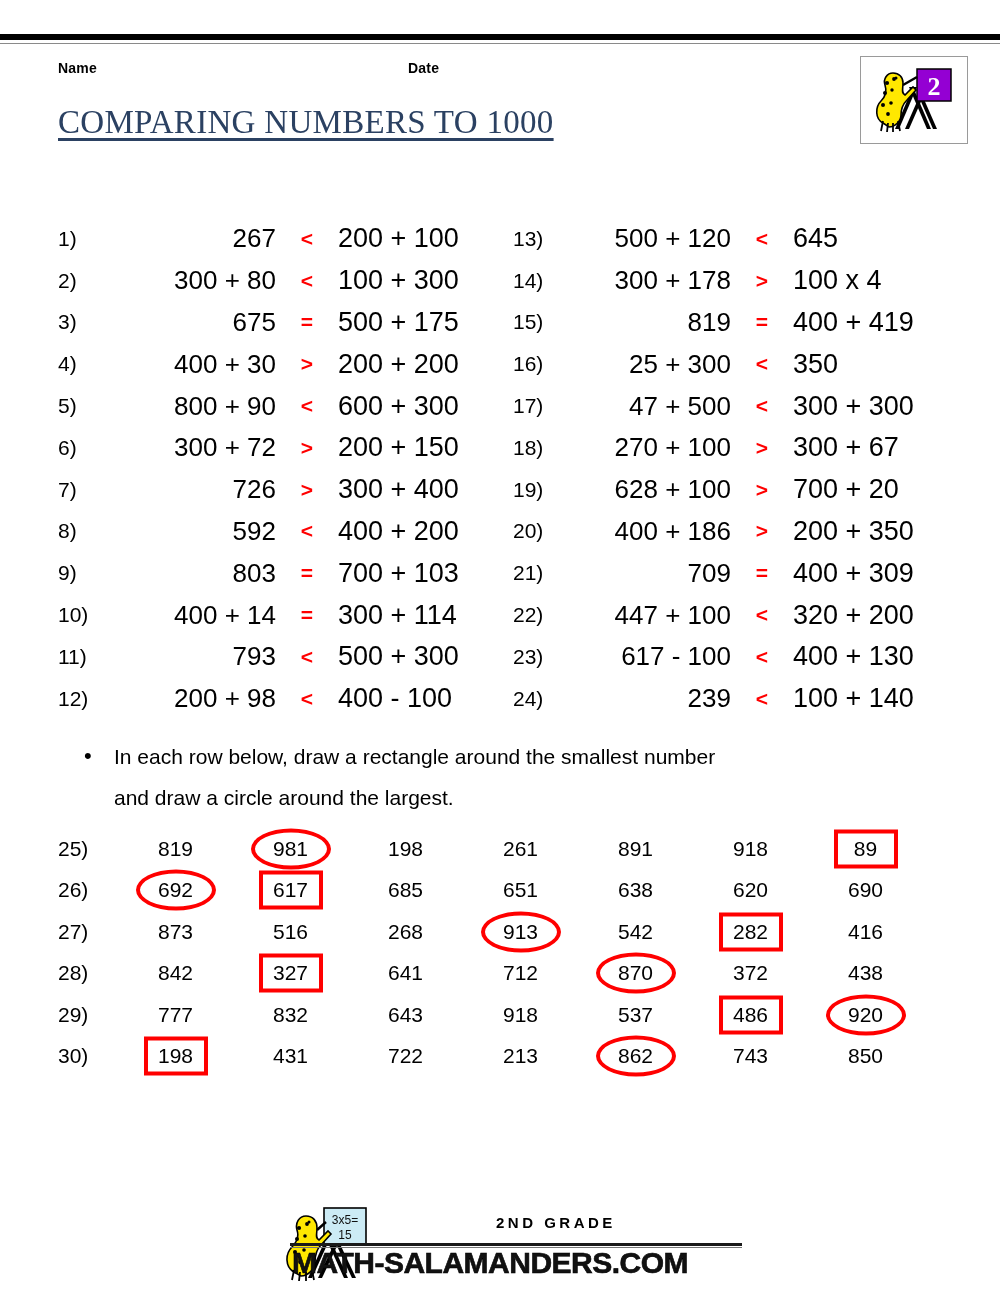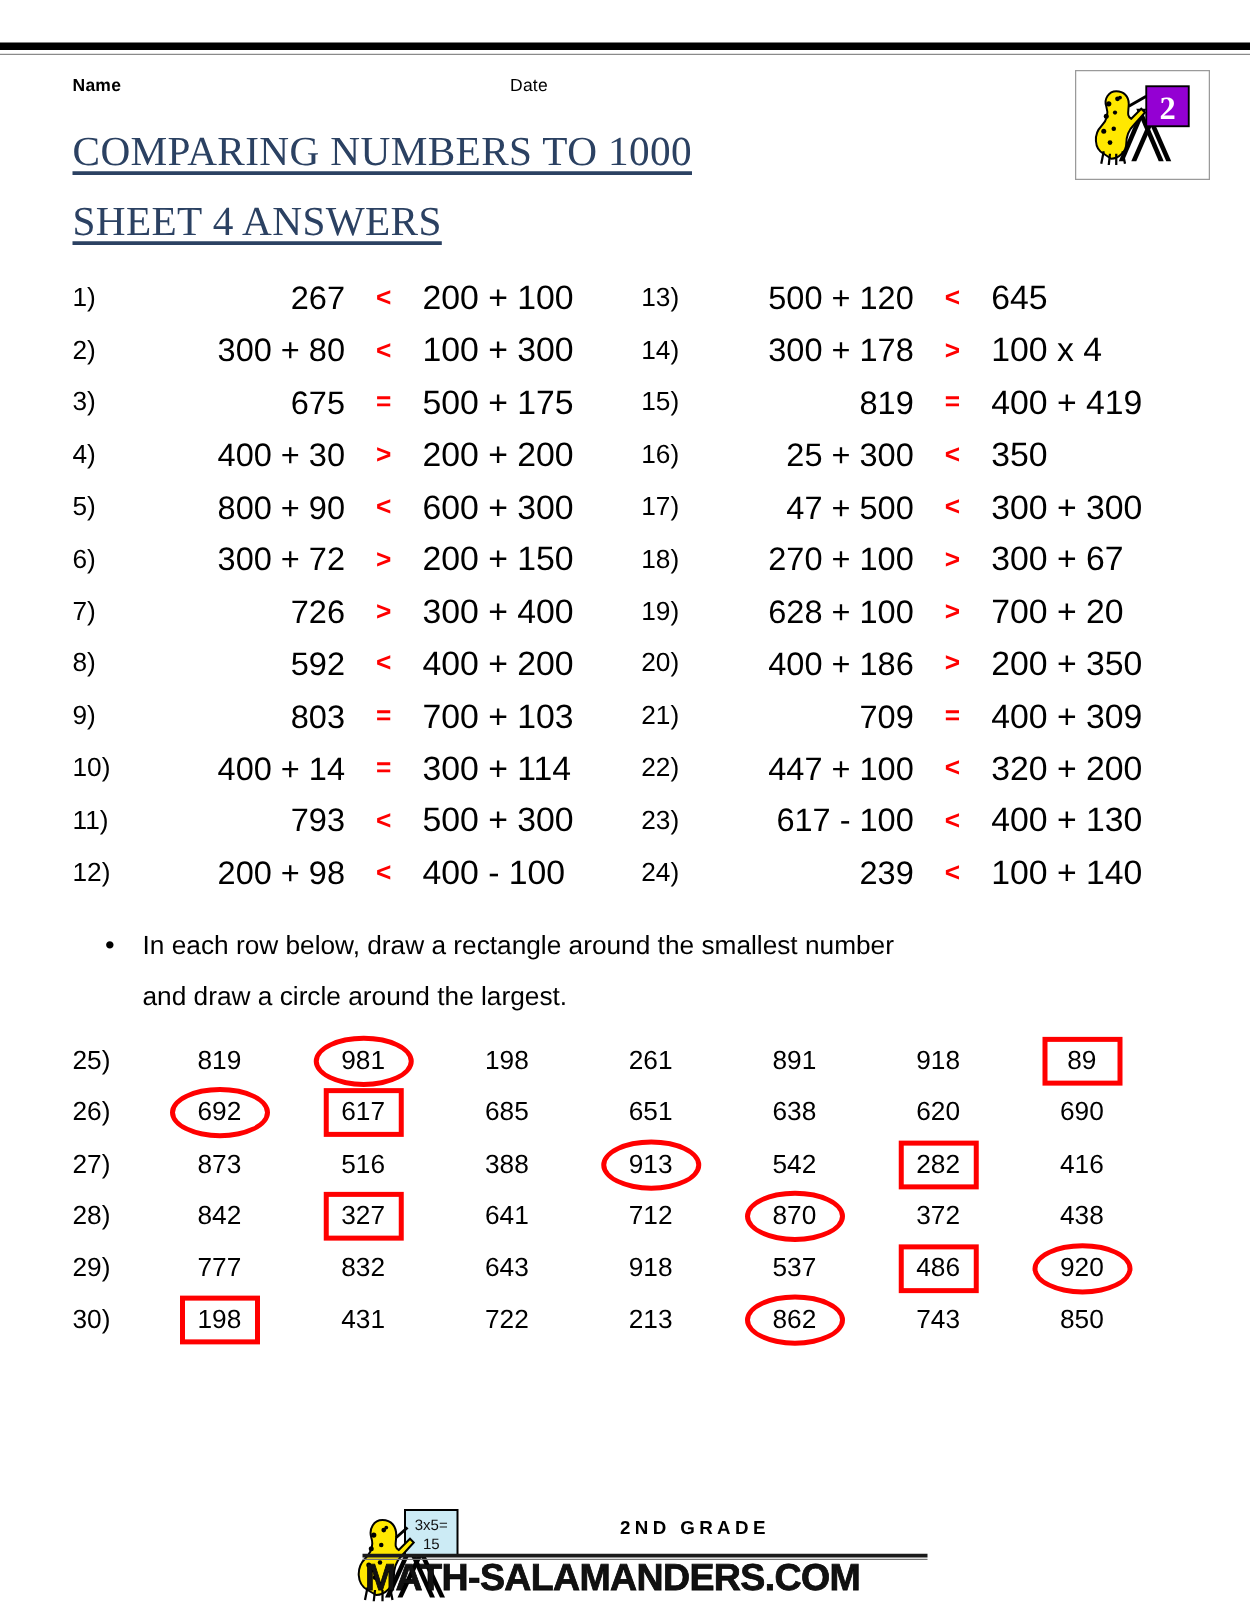--- a/index.html
+++ b/index.html
@@ -12,21 +12,21 @@
     overflow:hidden;
   }
   .page{position:relative;width:1000px;height:1048px;}
 
   
   .top-rule{position:absolute;left:0;top:34px;width:1000px;height:6px;background:#000;}
   .top-rule-thin{position:absolute;left:0;top:43px;width:1000px;height:1px;background:#8a8a8a;}
 
   
   .hdr-name{position:absolute;left:58px;top:60px;font-size:14px;font-weight:bold;letter-spacing:.2px;}
-  .hdr-date{position:absolute;left:408px;top:60px;font-size:14px;font-weight:normal;letter-spacing:.2px;}
+  .hdr-date{position:absolute;left:408px;top:60px;font-size:14px;font-weight:bold;letter-spacing:.2px;}
 
   
   .title1{position:absolute;left:58px;top:104px;font-family:"Liberation Serif", serif;
     font-size:33px;color:#2b4162;text-decoration:underline;text-underline-offset:5px;
     letter-spacing:.3px;white-space:nowrap;}
   .title2{position:absolute;left:58px;top:160px;font-family:"Liberation Serif", serif;
     font-size:33px;color:#2b4162;text-decoration:underline;text-underline-offset:5px;
     letter-spacing:.3px;white-space:nowrap;}
 
   
@@ -76,21 +76,20 @@
 
 <div class="page">
 
   <div class="top-rule"></div>
   <div class="top-rule-thin"></div>
 
   <div class="hdr-name">Name</div>
   <div class="hdr-date">Date</div>
 
   <div class="title1">COMPARING NUMBERS TO 1000</div>
-  <div class="title2">SHEET 4 ANSWERS</div>
 
   <div class="logo-box">
     <svg width="106" height="86" viewBox="0 0 106 86">
 
       <path d="M34 72 L52 30 L56 30 L38 72 Z" fill="#000"></path>
       <path d="M70 72 L52 30 L48 30 L66 72 Z" fill="#000"></path>
       <path d="M44 72 L58 40 L62 40 L48 72 Z" fill="#000"></path>
       <path d="M76 72 L62 40 L58 40 L72 72 Z" fill="#000"></path>
 
       <rect x="56" y="12" width="34" height="32" fill="#9400d3" stroke="#000" stroke-width="1.5"></rect>
@@ -355,21 +354,21 @@
 
     <div class="nrow">
       <span class="nlabel">27)</span>
       <span class="ncell">
           <span class="nval">873</span>
         </span>
       <span class="ncell">
           <span class="nval">516</span>
         </span>
       <span class="ncell">
-          <span class="nval">388</span>
+          <span class="nval">268</span>
         </span>
       <span class="ncell">
           <span class="mark circle"></span>
           <span class="nval">913</span>
         </span>
       <span class="ncell">
           <span class="nval">542</span>
         </span>
       <span class="ncell">
           <span class="mark box"></span>

